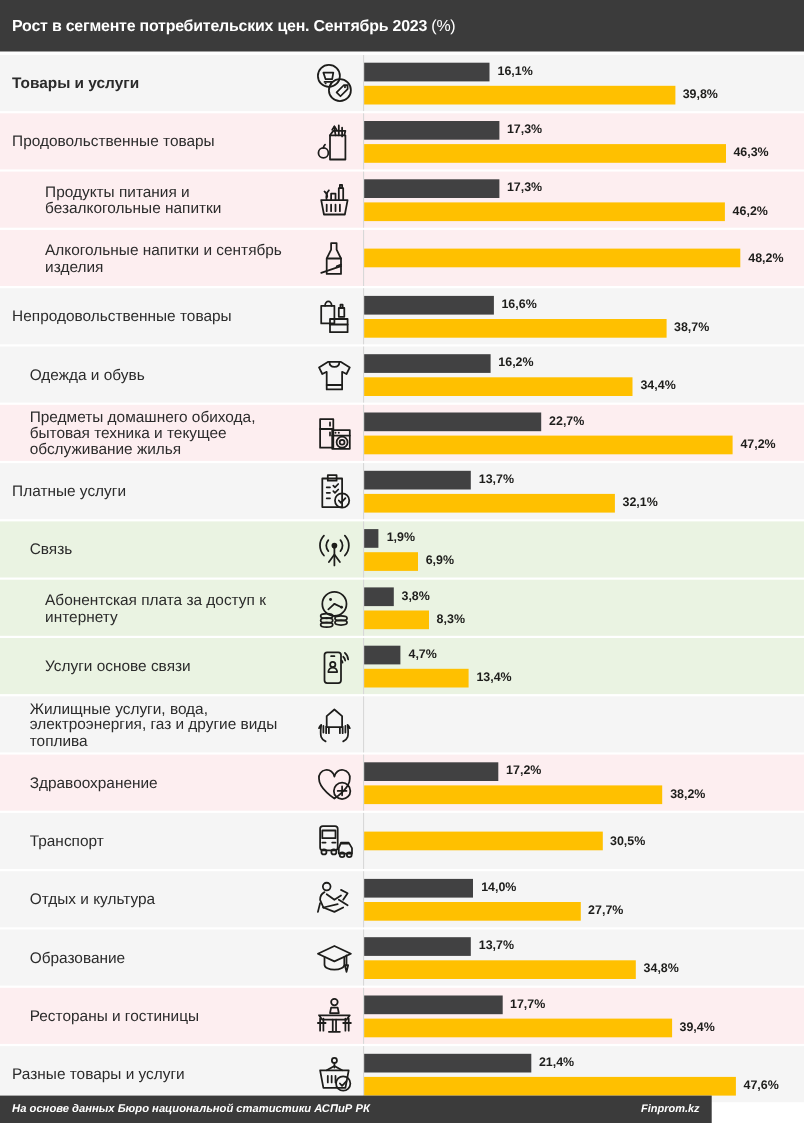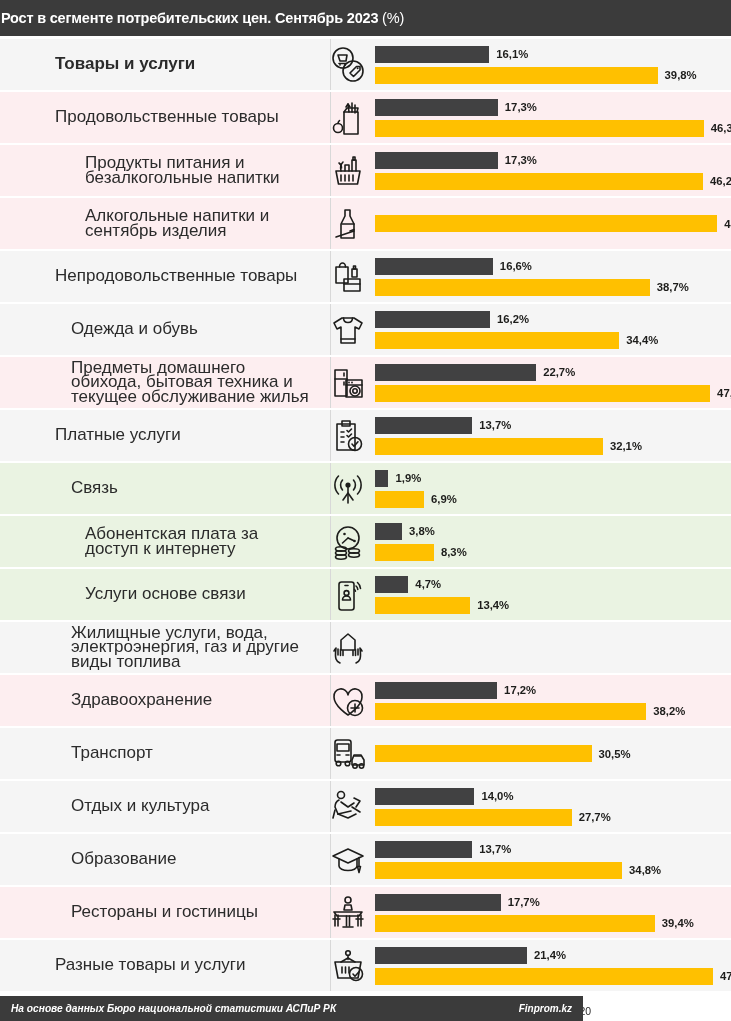--- a/index.html
+++ b/index.html
@@ -12,25 +12,25 @@
   }
   #page {
     position: relative;
     width: 731px;
     height: 1021px;
     background: #ffffff;
   }
 
   
   .header {
-    height: 36px;
+    height: 47px;
     background: #3b3b3b;
     display: flex;
     align-items: center;
-    padding-left: 1px;
+    padding-left: 11px;
   }
   .header-title {
     color: #ffffff;
     font-size: 14.5px;
     font-weight: bold;
     letter-spacing: -0.2px;
     white-space: nowrap;
   }
   .header-title .unit {
     font-weight: normal;
@@ -60,25 +60,24 @@
     left: 330px;
     top: 0;
     bottom: 0;
     width: 1px;
     background: #d8d8d8;
   }
 
   .label-cell {
     width: 278px;
     flex: 0 0 278px;
-    font-size: 17px;
+    font-size: 14px;
     color: #2b2b2b;
     line-height: 14.5px;
     padding-right: 6px;
-    margin-left: 44px;
   }
   .label-cell.lvl0 { padding-left: 11px; }
   .label-cell.lvl1 { padding-left: 27px; }
   .label-cell.lvl2 { padding-left: 41px; }
   .label-cell.bold { font-weight: bold; }
 
   .icon-cell {
     width: 52px;
     flex: 0 0 52px;
     display: flex;
@@ -142,21 +141,21 @@
     font-size: 10.5px;
     color: #2b2b2b;
     white-space: nowrap;
   }
 
   
   .footer {
     position: absolute;
     left: 0;
     bottom: 0;
-    width: 583px;
+    width: 647px;
     height: 25px;
     background: #3b3b3b;
     display: flex;
     align-items: center;
     justify-content: space-between;
     padding: 0 11px;
     gap: 38px;
   }
   .footer-source {
     color: #ffffff;

